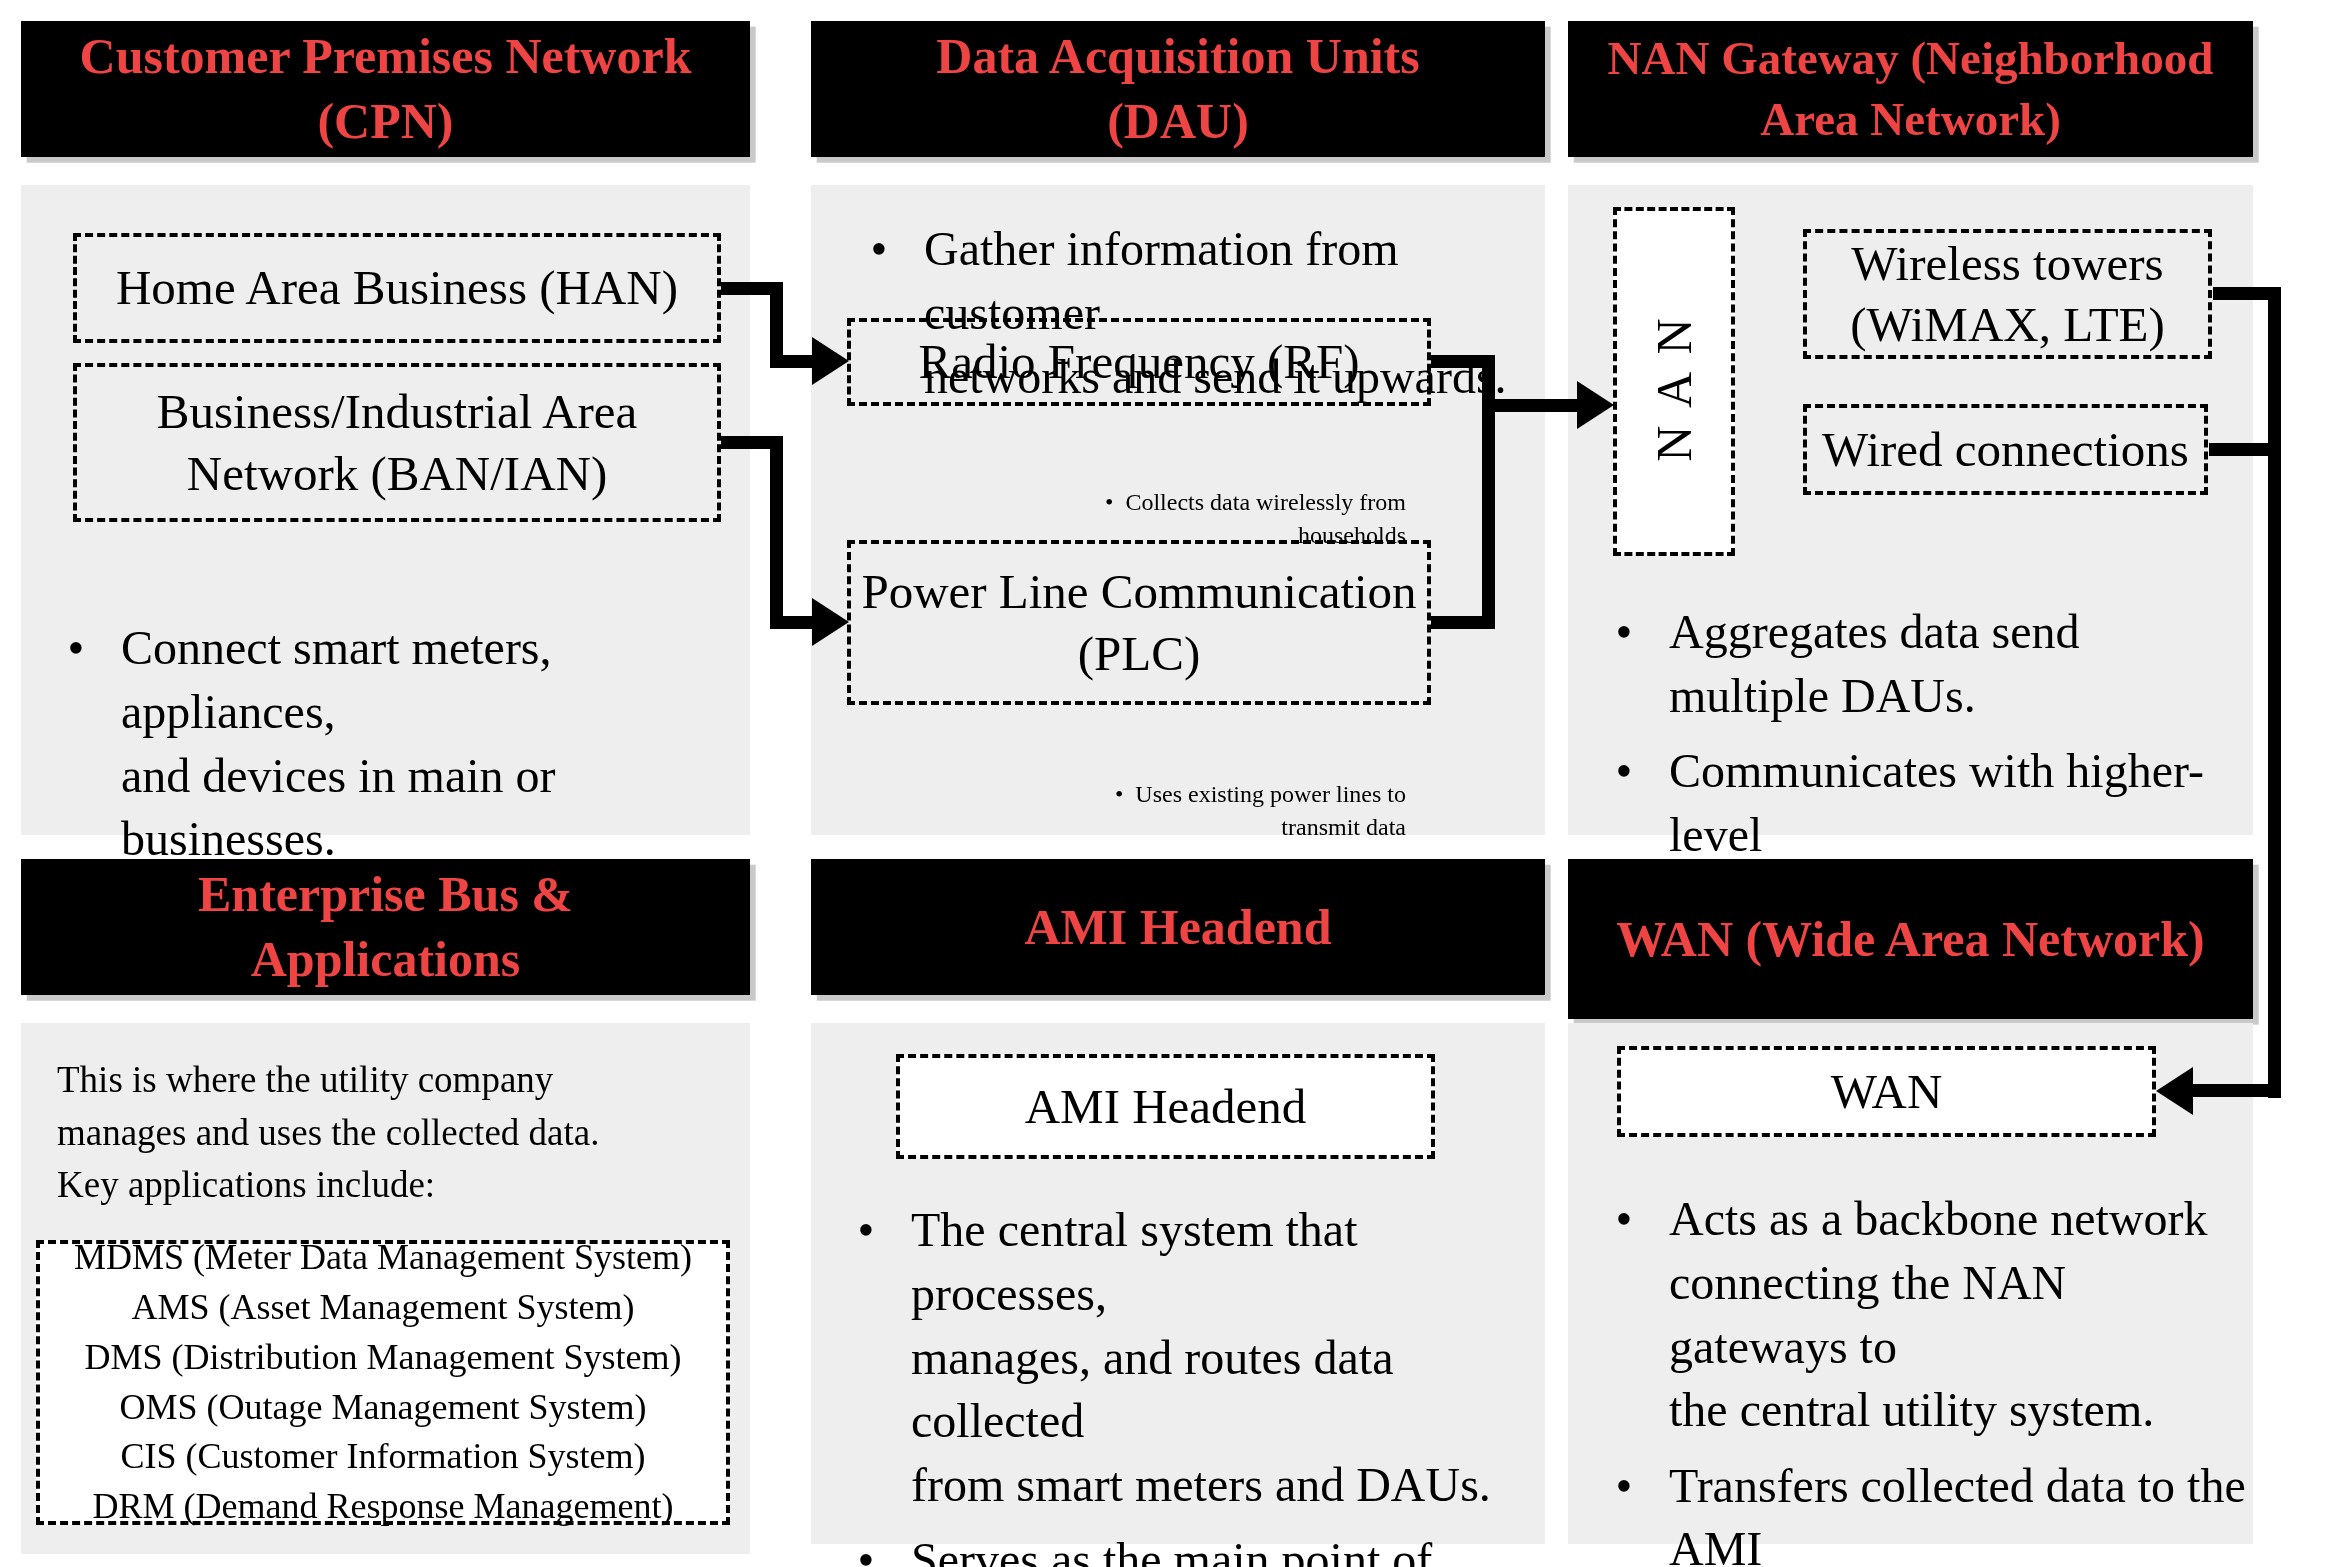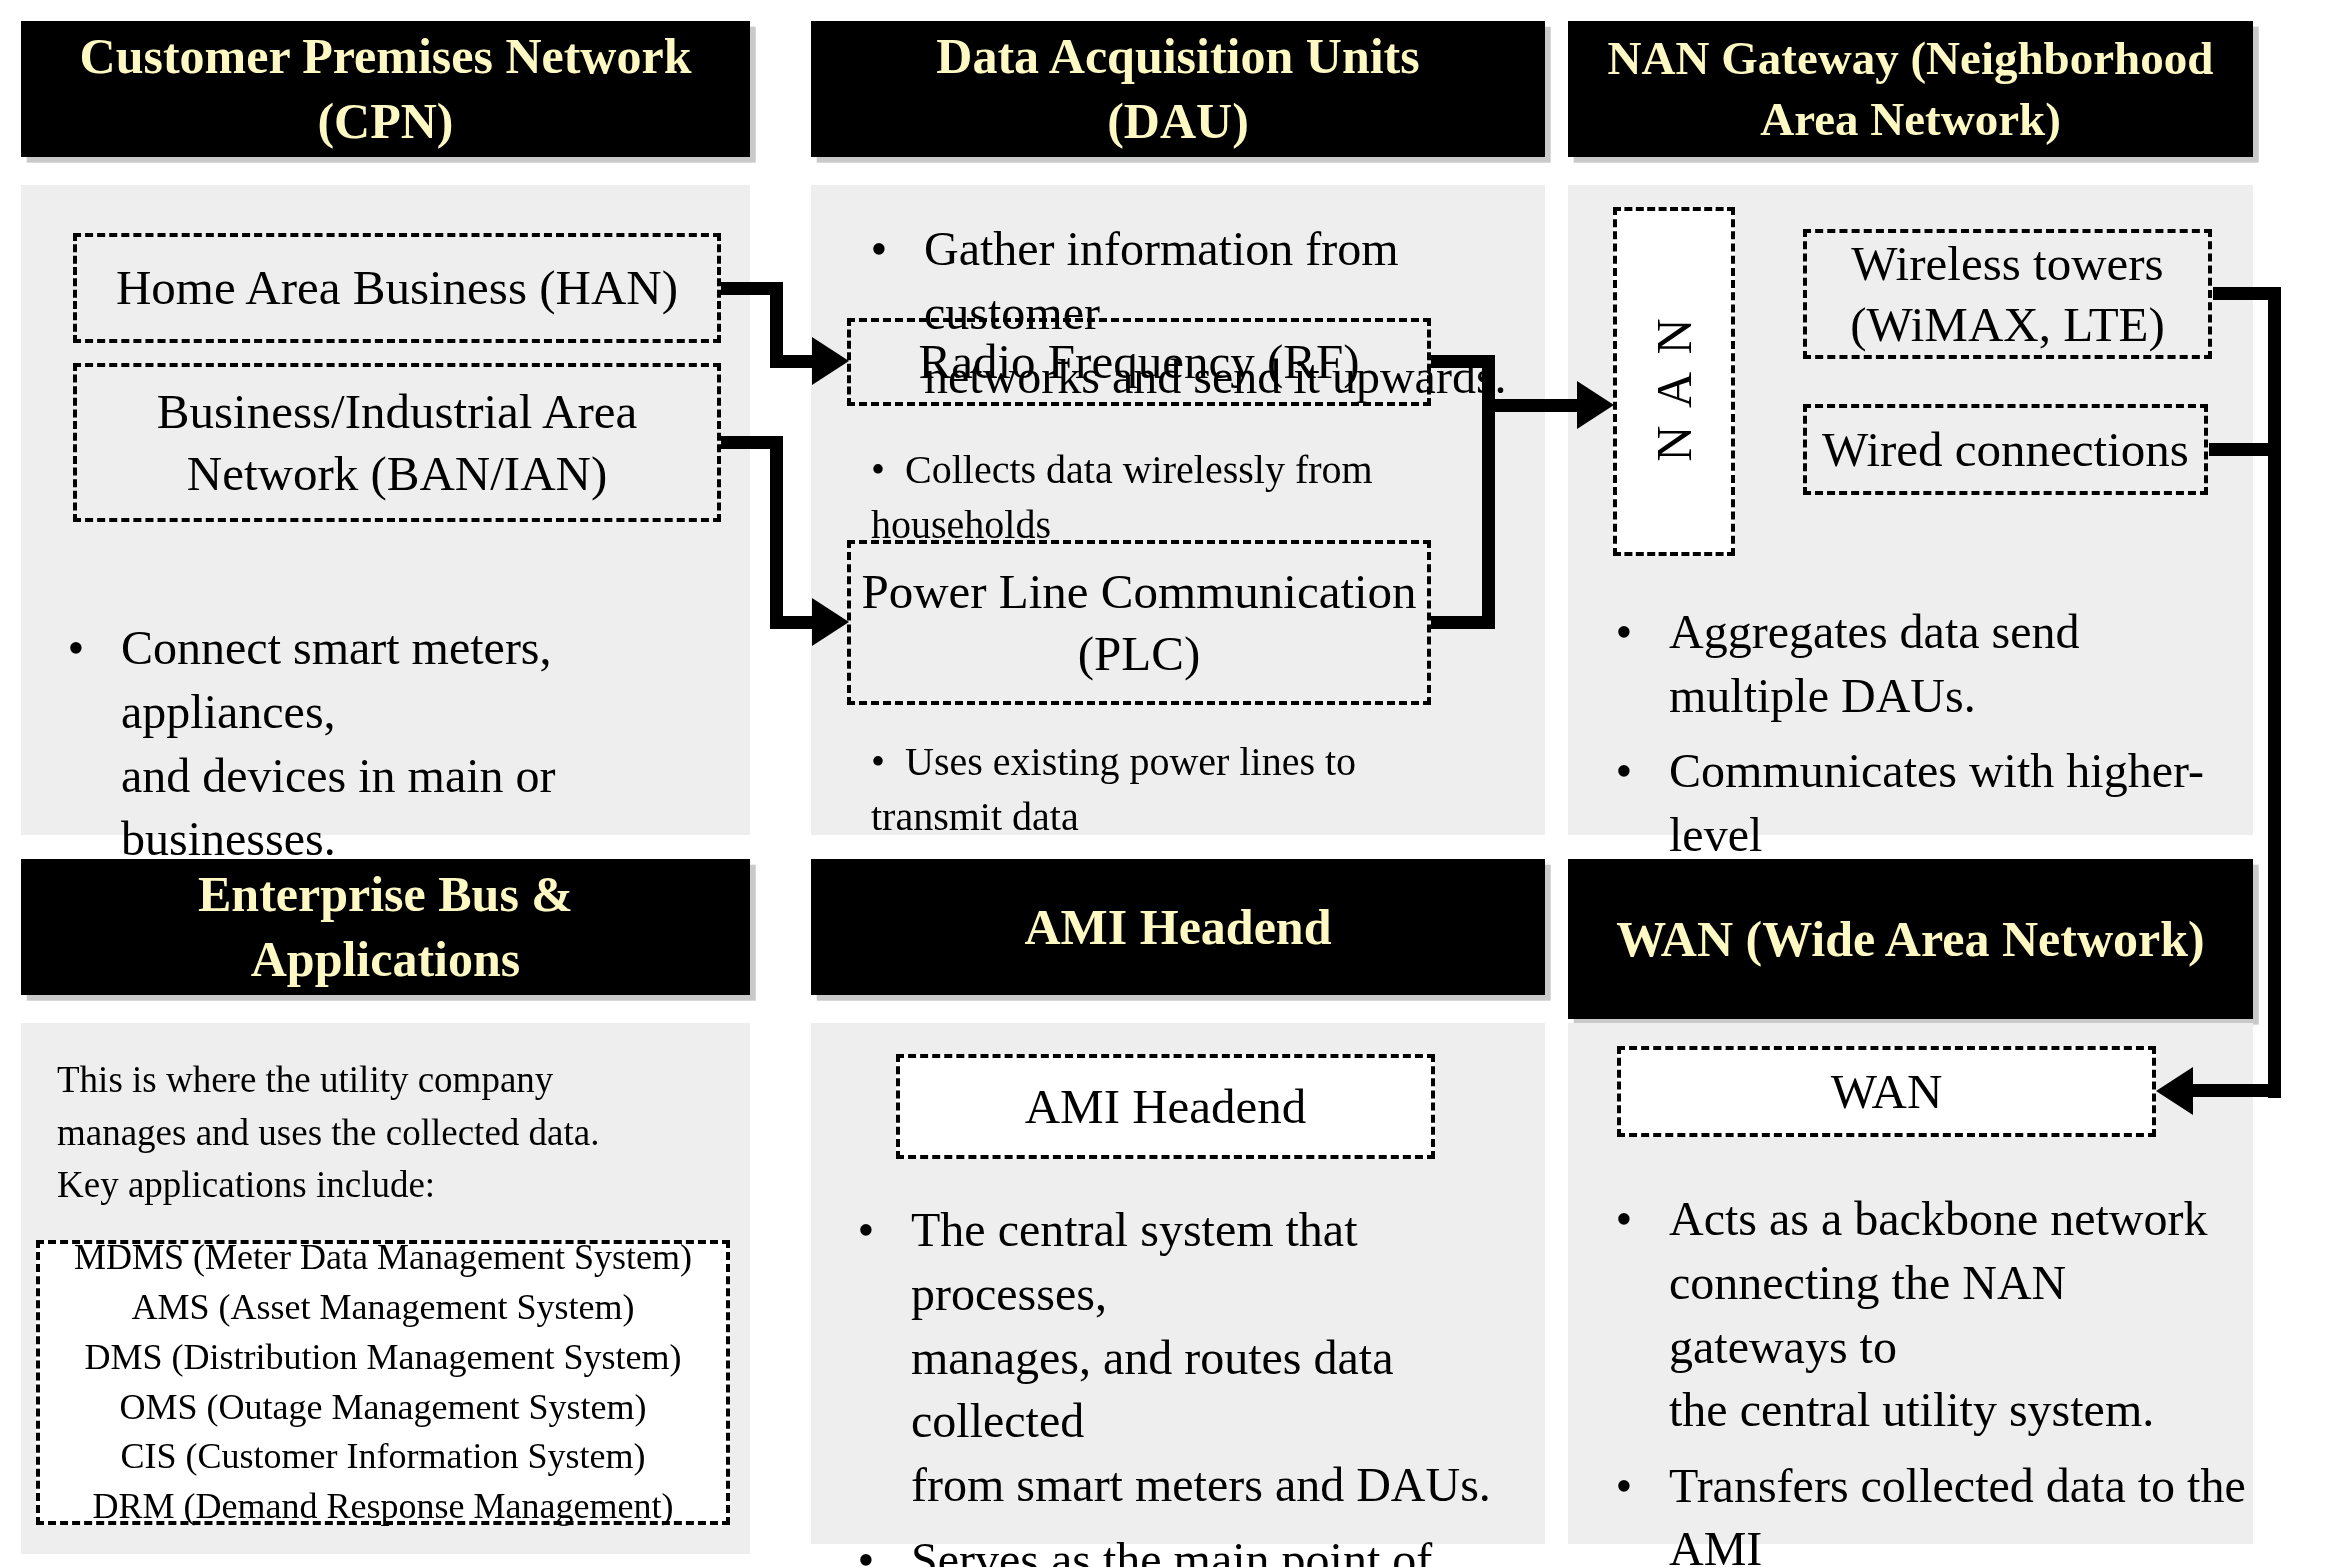--- a/index.html
+++ b/index.html
@@ -3,41 +3,41 @@
 <meta charset="utf-8">
 <style>
   html,body { margin:0; padding:0; background:#ffffff; }
   .canvas {
     position:relative; width:2330px; height:1568px; background:#ffffff;
     font-family:"Liberation Serif","DejaVu Serif",serif; color:#000;
     overflow:hidden;
   }
   
   .hdr {
-    position:absolute; background:#000000; color:#fef9c3;
+    position:absolute; background:#000000; color:#ef4444;
     font-weight:bold; font-size:50px; line-height:1.3; text-align:center;
     display:flex; flex-direction:column; align-items:center; justify-content:center;
     white-space:pre-line; box-shadow:5.7px 5.7px 0 #c9c9c9;
   }
   
   .panel { position:absolute; background:#eeeeee; }
   
   .dbox {
     position:absolute; border:4.9px dashed #000000; box-sizing:border-box;
     display:flex; align-items:center; justify-content:center;
     text-align:center; font-size:49px; line-height:1.25; white-space:pre-line;
   }
   .dbox.white { background:#ffffff; }
   
   .blist { position:absolute; font-size:48px; line-height:1.33; }
   .bli { display:flex; margin-bottom:11.3px; }
   .bli::before { content:"\2022"; flex:0 0 68px; padding-left:14.6px; box-sizing:border-box; }
   .btext { flex:1; white-space:pre-line; }
   
-  .bcenter { position:absolute; font-size:40px; line-height:1.38; text-align:left; }
+  .bcenter { position:absolute; font-size:24px; line-height:1.38; text-align:right;margin-top:44px; }
   .bcenter .btext { white-space:pre-line; }
   .bcenter .btext::before { content:"\2022\00a0\00a0"; }
   
   .para { position:absolute; font-size:37px; line-height:1.42; white-space:pre-line; }
   
   .appline { font-size:36px; line-height:1.38; text-align:center; white-space:nowrap; }
   
   .rot { transform:rotate(-90deg); letter-spacing:0.35em; font-size:50px; }
   
   .ln { position:absolute; background:#000000; }

